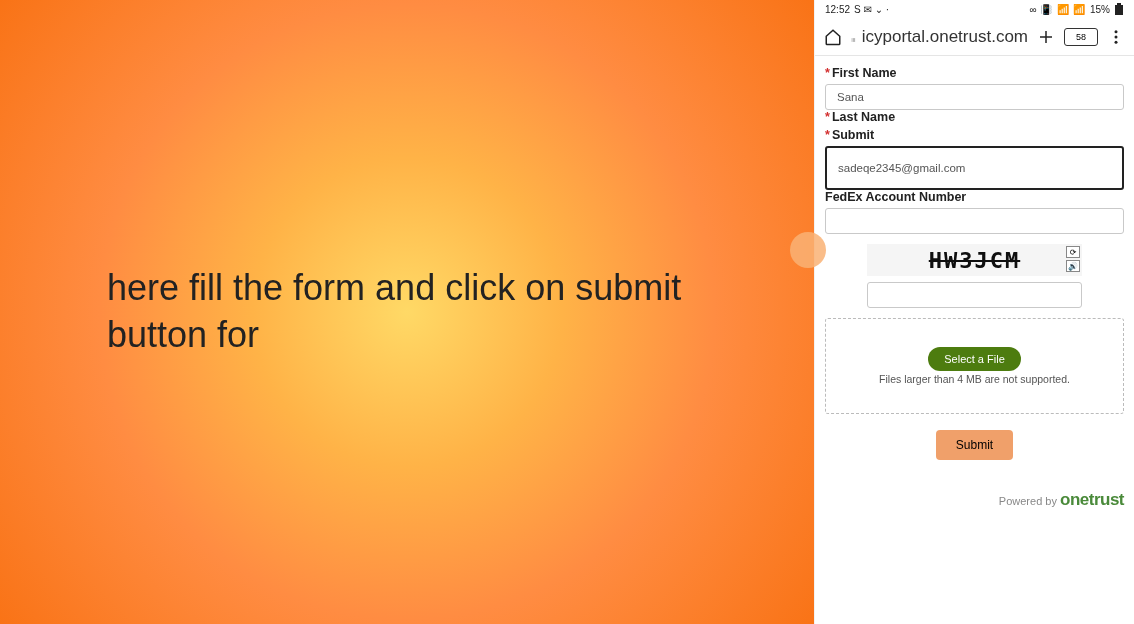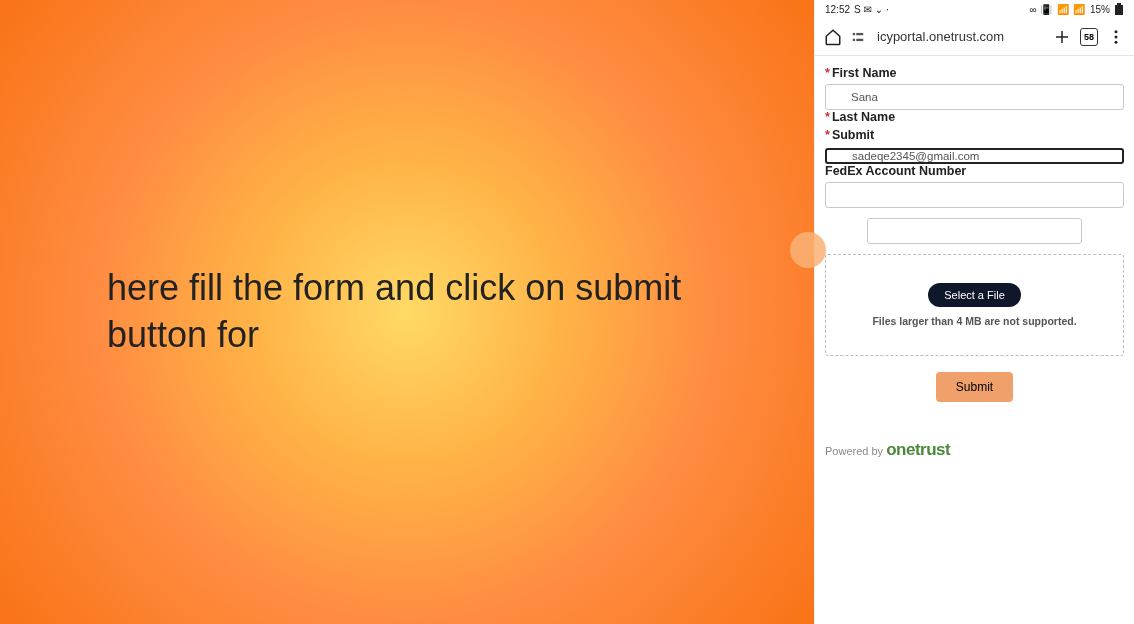--- a/index.html
+++ b/index.html
@@ -57,38 +57,38 @@
     height: 38px;
     display: flex;
     align-items: center;
     padding: 0 8px;
     gap: 8px;
     border-bottom: 1px solid #e5e5e5;
   }
   .url-icon { width: 20px; height: 20px; display: flex; align-items: center; justify-content: center; }
   .url-text {
     flex: 1;
-    font-size: 13px;
+    font-size: 17px;
     color: #333;
     white-space: nowrap;
     overflow: hidden;
     display: flex;
     align-items: flex-end;
-    gap: 12px;
+    gap: 6px;
   }
   .tab-count {
-    width: 18px;
+    width: 34px;
     height: 18px;
     border: 1.5px solid #333;
     border-radius: 3px;
     font-size: 9px;
     display: flex;
     align-items: center;
     justify-content: center;
-    font-weight: bold;
+    font-weight: normal;
   }
   .content {
     flex: 1;
     padding: 10px 10px 8px 10px;
     overflow: hidden;
     position: relative;
   }
   .field { }
   .label {
     font-size: 12.5px;
@@ -96,25 +96,25 @@
     color: #222;
     margin-bottom: 4px;
     display: block;
   }
   .req { color: #d32f2f; margin-right: 2px; }
   .input {
     width: 100%;
     height: 26px;
     border: 1px solid #c9c9c9;
     border-radius: 3px;
-    padding: 0 25px;
+    padding: 0 11px;
     font-size: 11.5px;
     color: #555;
   }
-  .input.active { border: 2px solid #222; height: 16px; }
+  .input.active { border: 2px solid #222; height: 44px; }
   .captcha-row {
     display: flex;
     flex-direction: column;
     align-items: center;
     margin: 10px 0;
   }
   .captcha-box {
     width: 215px;
     height: 32px;
     background: #f5f5f5;
@@ -155,44 +155,44 @@
     border-radius: 3px;
   }
   .upload-box {
     border: 1.5px dashed #bbb;
     border-radius: 3px;
     padding: 28px 10px;
     text-align: center;
     margin-top: 10px;
   }
   .select-file-btn {
-    background: #0f172a;
+    background: #4d7c0f;
     color: #fff;
     border: none;
     border-radius: 14px;
     padding: 6px 16px;
     font-size: 11px;
-    margin-bottom: 8px;
-  }
-  .file-hint { font-size: 10.5px; color: #555; font-weight: bold; }
+    margin-bottom: 2px;
+  }
+  .file-hint { font-size: 10.5px; color: #555; }
   .submit-btn {
     background: #f0a06a;
     color: #000000;
     border: none;
     border-radius: 4px;
     padding: 8px 20px;
     font-size: 12px;
     margin: 16px auto 0;
     display: block;
   }
   .footer {
-    text-align: left;
+    text-align: right;
     font-size: 11px;
     color: #888;
-    margin-top: 38px;
+    margin-top: 30px;
   }
   .footer .brand {
     color: #4a8a3a;
     font-weight: 600;
     font-size: 17px;
     letter-spacing: -0.5px;
   }
   svg { display: block; }
 </style>
 </head>
@@ -268,20 +268,27 @@
     <div class="field">
       <label class="label"><span class="req">*</span><span>Submit</span></label>
       <input class="input active" value="sadeqe2345@gmail.com" style="">
     </div>
     <div class="field">
       <label class="label"><span>FedEx Account Number</span></label>
       <input class="input" value="" style="">
     </div>
 
     <div class="captcha-row">
+      <div class="captcha-box">
+        <span class="captcha-text">HW3JCM</span>
+        <div class="captcha-side">
+          <div class="captcha-btn">⟳</div>
+          <div class="captcha-btn">🔊</div>
+        </div>
+      </div>
       <input class="captcha-input" style="">
     </div>
 
     <div class="upload-box">
       <button class="select-file-btn">Select a File</button>
       <div class="file-hint">Files larger than 4 MB are not supported.</div>
     </div>
 
     <button class="submit-btn">Submit</button>
 

